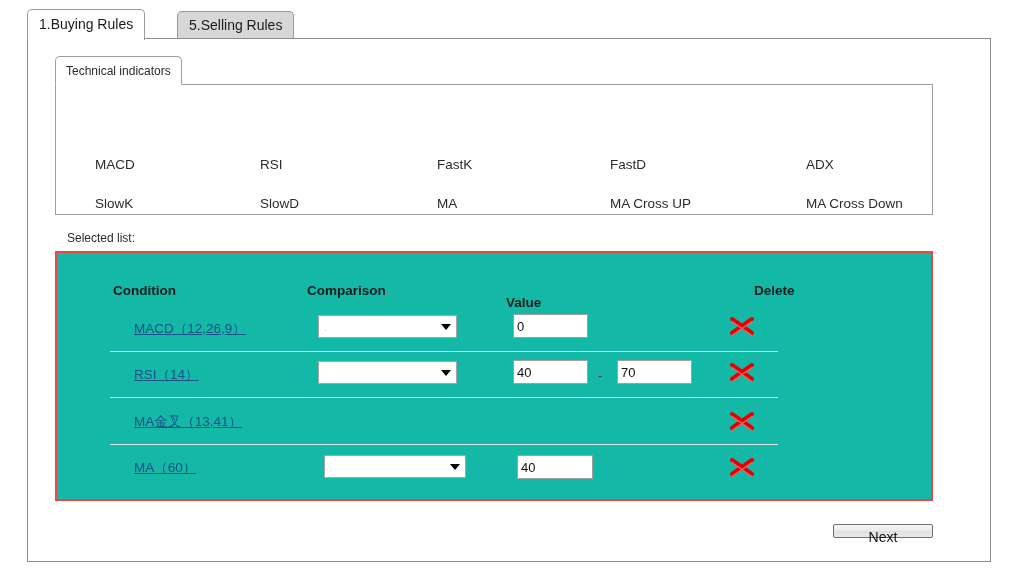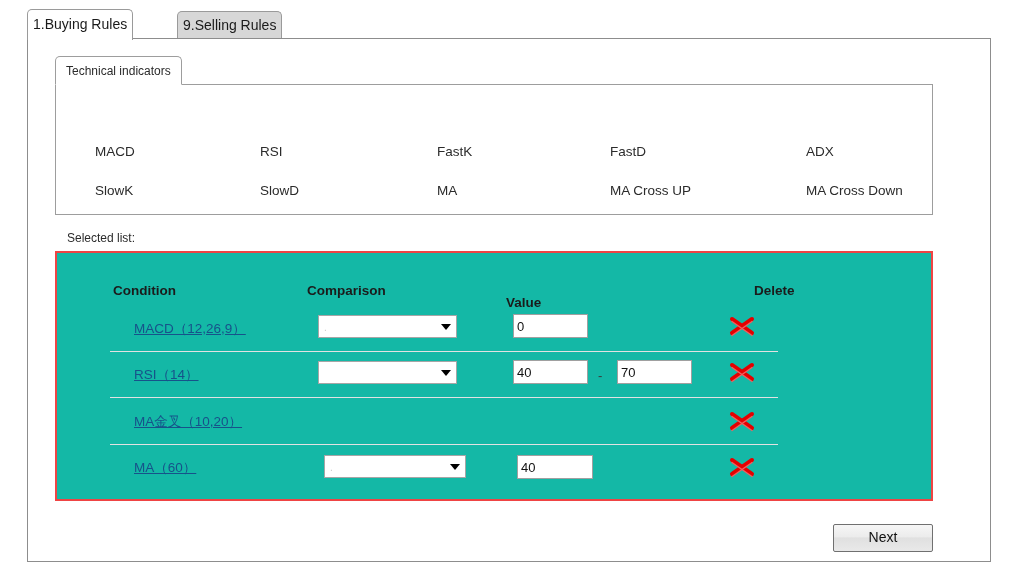--- a/index.html
+++ b/index.html
@@ -30,21 +30,21 @@
     top: 11px;
     height: 28px;
     box-sizing: border-box;
     border: 1px solid #9a9a9a;
     border-bottom: none;
     border-radius: 5px 5px 0 0;
     background: #d7d7d7;
     color: #1a1a1a;
     font-size: 14px;
     line-height: 27px;
-    padding: 0 5px;
+    padding: 0 11px;
     white-space: nowrap;
     cursor: pointer;
   }
   .tab.active {
     background: #ffffff;
     top: 9px;
     height: 31px;
     line-height: 29px;
     z-index: 5;
   }
@@ -92,20 +92,21 @@
     white-space: nowrap;
     z-index: 3;
     cursor: pointer;
   }
   .indicator-cell {
     position: absolute;
     font-size: 13.5px;
     color: #2b2b2b;
     white-space: nowrap;
     cursor: pointer;
+    margin-top: 13px;
   }
 
   
   #selected-list-label {
     position: absolute;
     left: 39px;
     top: 192px;
     font-size: 12px;
     color: #2b2b2b;
     white-space: nowrap;
@@ -236,39 +237,39 @@
   }
   #rule-row-2 .delete-btn { top: 8px; }
   #rule-row-3 .delete-btn { top: 8px; }
 
   
   #next-button {
     position: absolute;
     left: 805px;
     top: 485px;
     width: 100px;
-    height: 28px;
+    height: 14px;
     box-sizing: border-box;
     border: 1px solid #707070;
     border-radius: 2px;
     background: linear-gradient(to bottom, #f6f6f6 0%, #ececec 45%, #e0e0e0 50%, #e9e9e9 100%);
     font-family: "Liberation Sans", sans-serif;
     font-size: 14px;
     color: #121212;
     text-align: center;
     line-height: 24px;
     cursor: pointer;
   }
 </style>
 </head>
 <body>
 
 <div id="tab-strip">
   <div class="tab active" id="tab-0">1.Buying Rules</div>
-  <div class="tab" id="tab-1">9.Selling Rules</div>
+  <div class="tab" id="tab-1">5.Selling Rules</div>
 </div>
 
 <div id="content-panel">
 
   <div id="indicators-tab">Technical indicators</div>
   <div id="indicators-group">
     <div class="indicator-cell" style="left:39px;  top:59px;">MACD</div>
     <div class="indicator-cell" style="left:204px; top:59px;">RSI</div>
     <div class="indicator-cell" style="left:381px; top:59px;">FastK</div>
     <div class="indicator-cell" style="left:554px; top:59px;">FastD</div>
@@ -329,21 +330,21 @@
           <g stroke="#f06060" stroke-width="1.4" stroke-linecap="round">
             <line x1="5" y1="9.5" x2="25" y2="23.5"></line>
             <line x1="25" y1="9.5" x2="5" y2="23.5"></line>
           </g>
         </svg>
       </div>
       <div class="row-sep"></div>
     </div>
 
     <div class="rule-row" id="rule-row-2">
-      <div class="condition-link">MA金叉（10,20）</div>
+      <div class="condition-link">MA金叉（13,41）</div>
       <div class="delete-btn">
         <svg width="30" height="28" viewBox="0 0 30 28">
           <g stroke="#e40000" stroke-width="4" stroke-linecap="round">
             <line x1="5" y1="7" x2="25" y2="21"></line>
             <line x1="25" y1="7" x2="5" y2="21"></line>
           </g>
           <g stroke="#f06060" stroke-width="1.4" stroke-linecap="round">
             <line x1="5" y1="9.5" x2="25" y2="23.5"></line>
             <line x1="25" y1="9.5" x2="5" y2="23.5"></line>
           </g>

